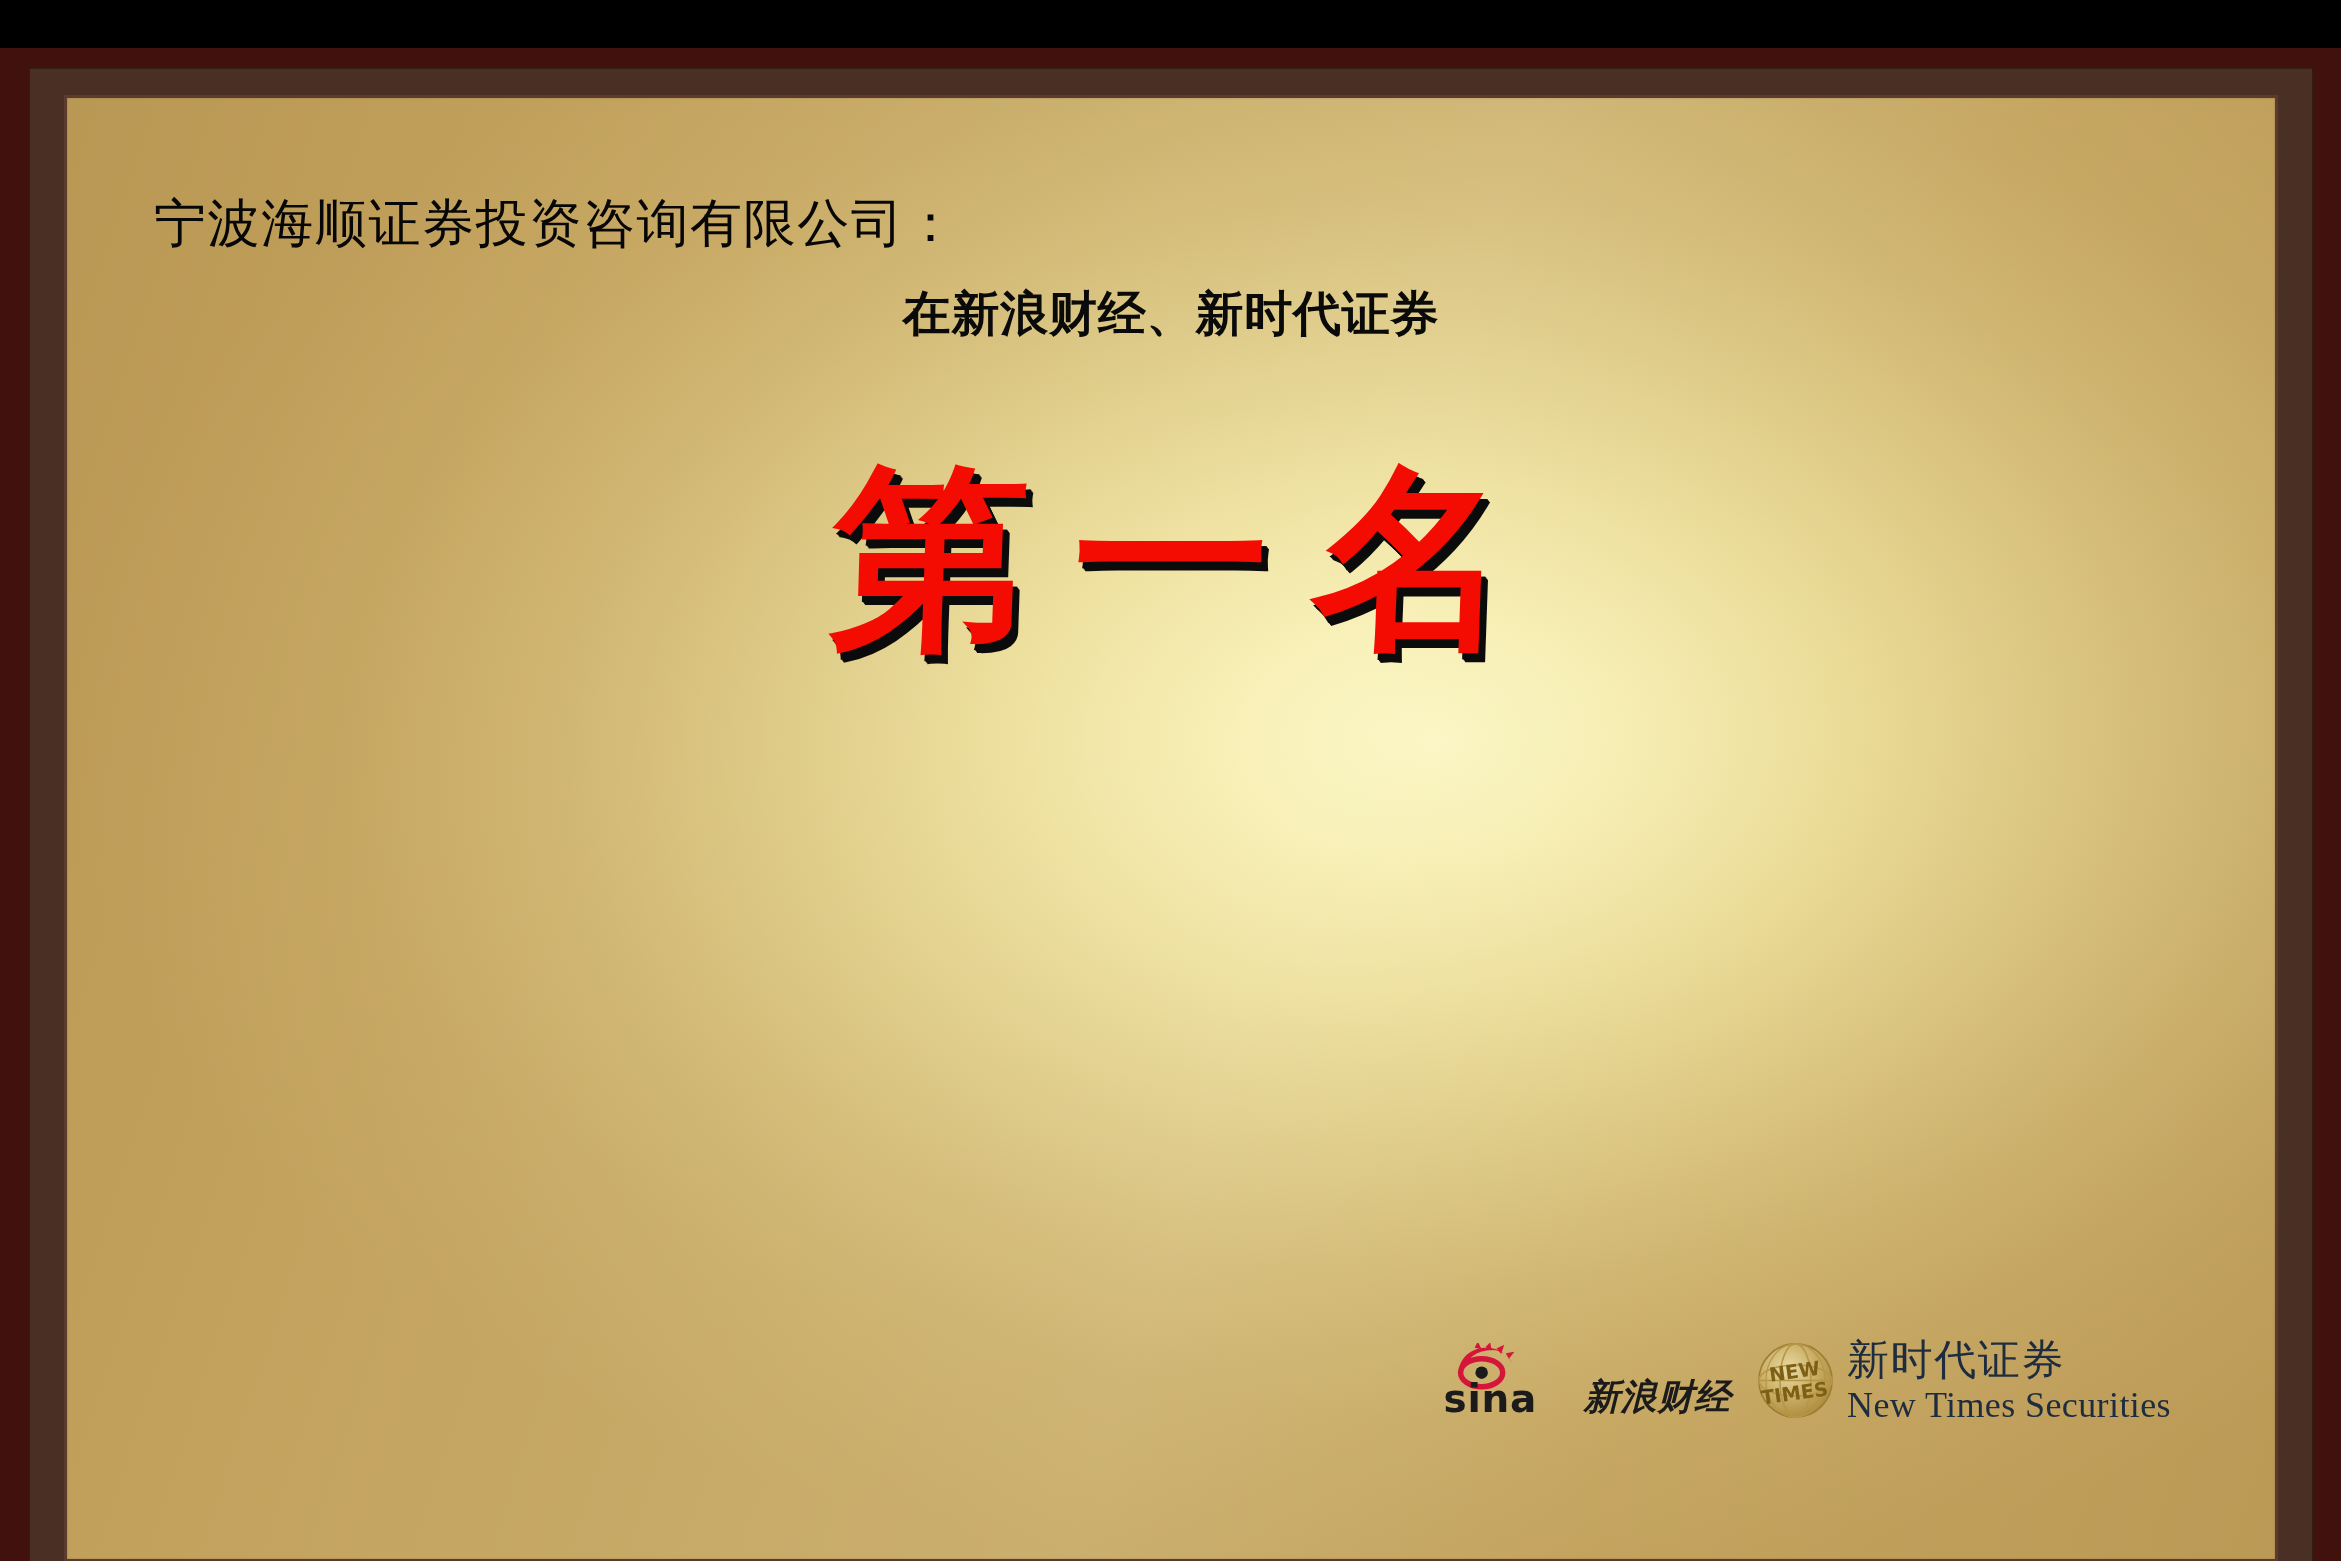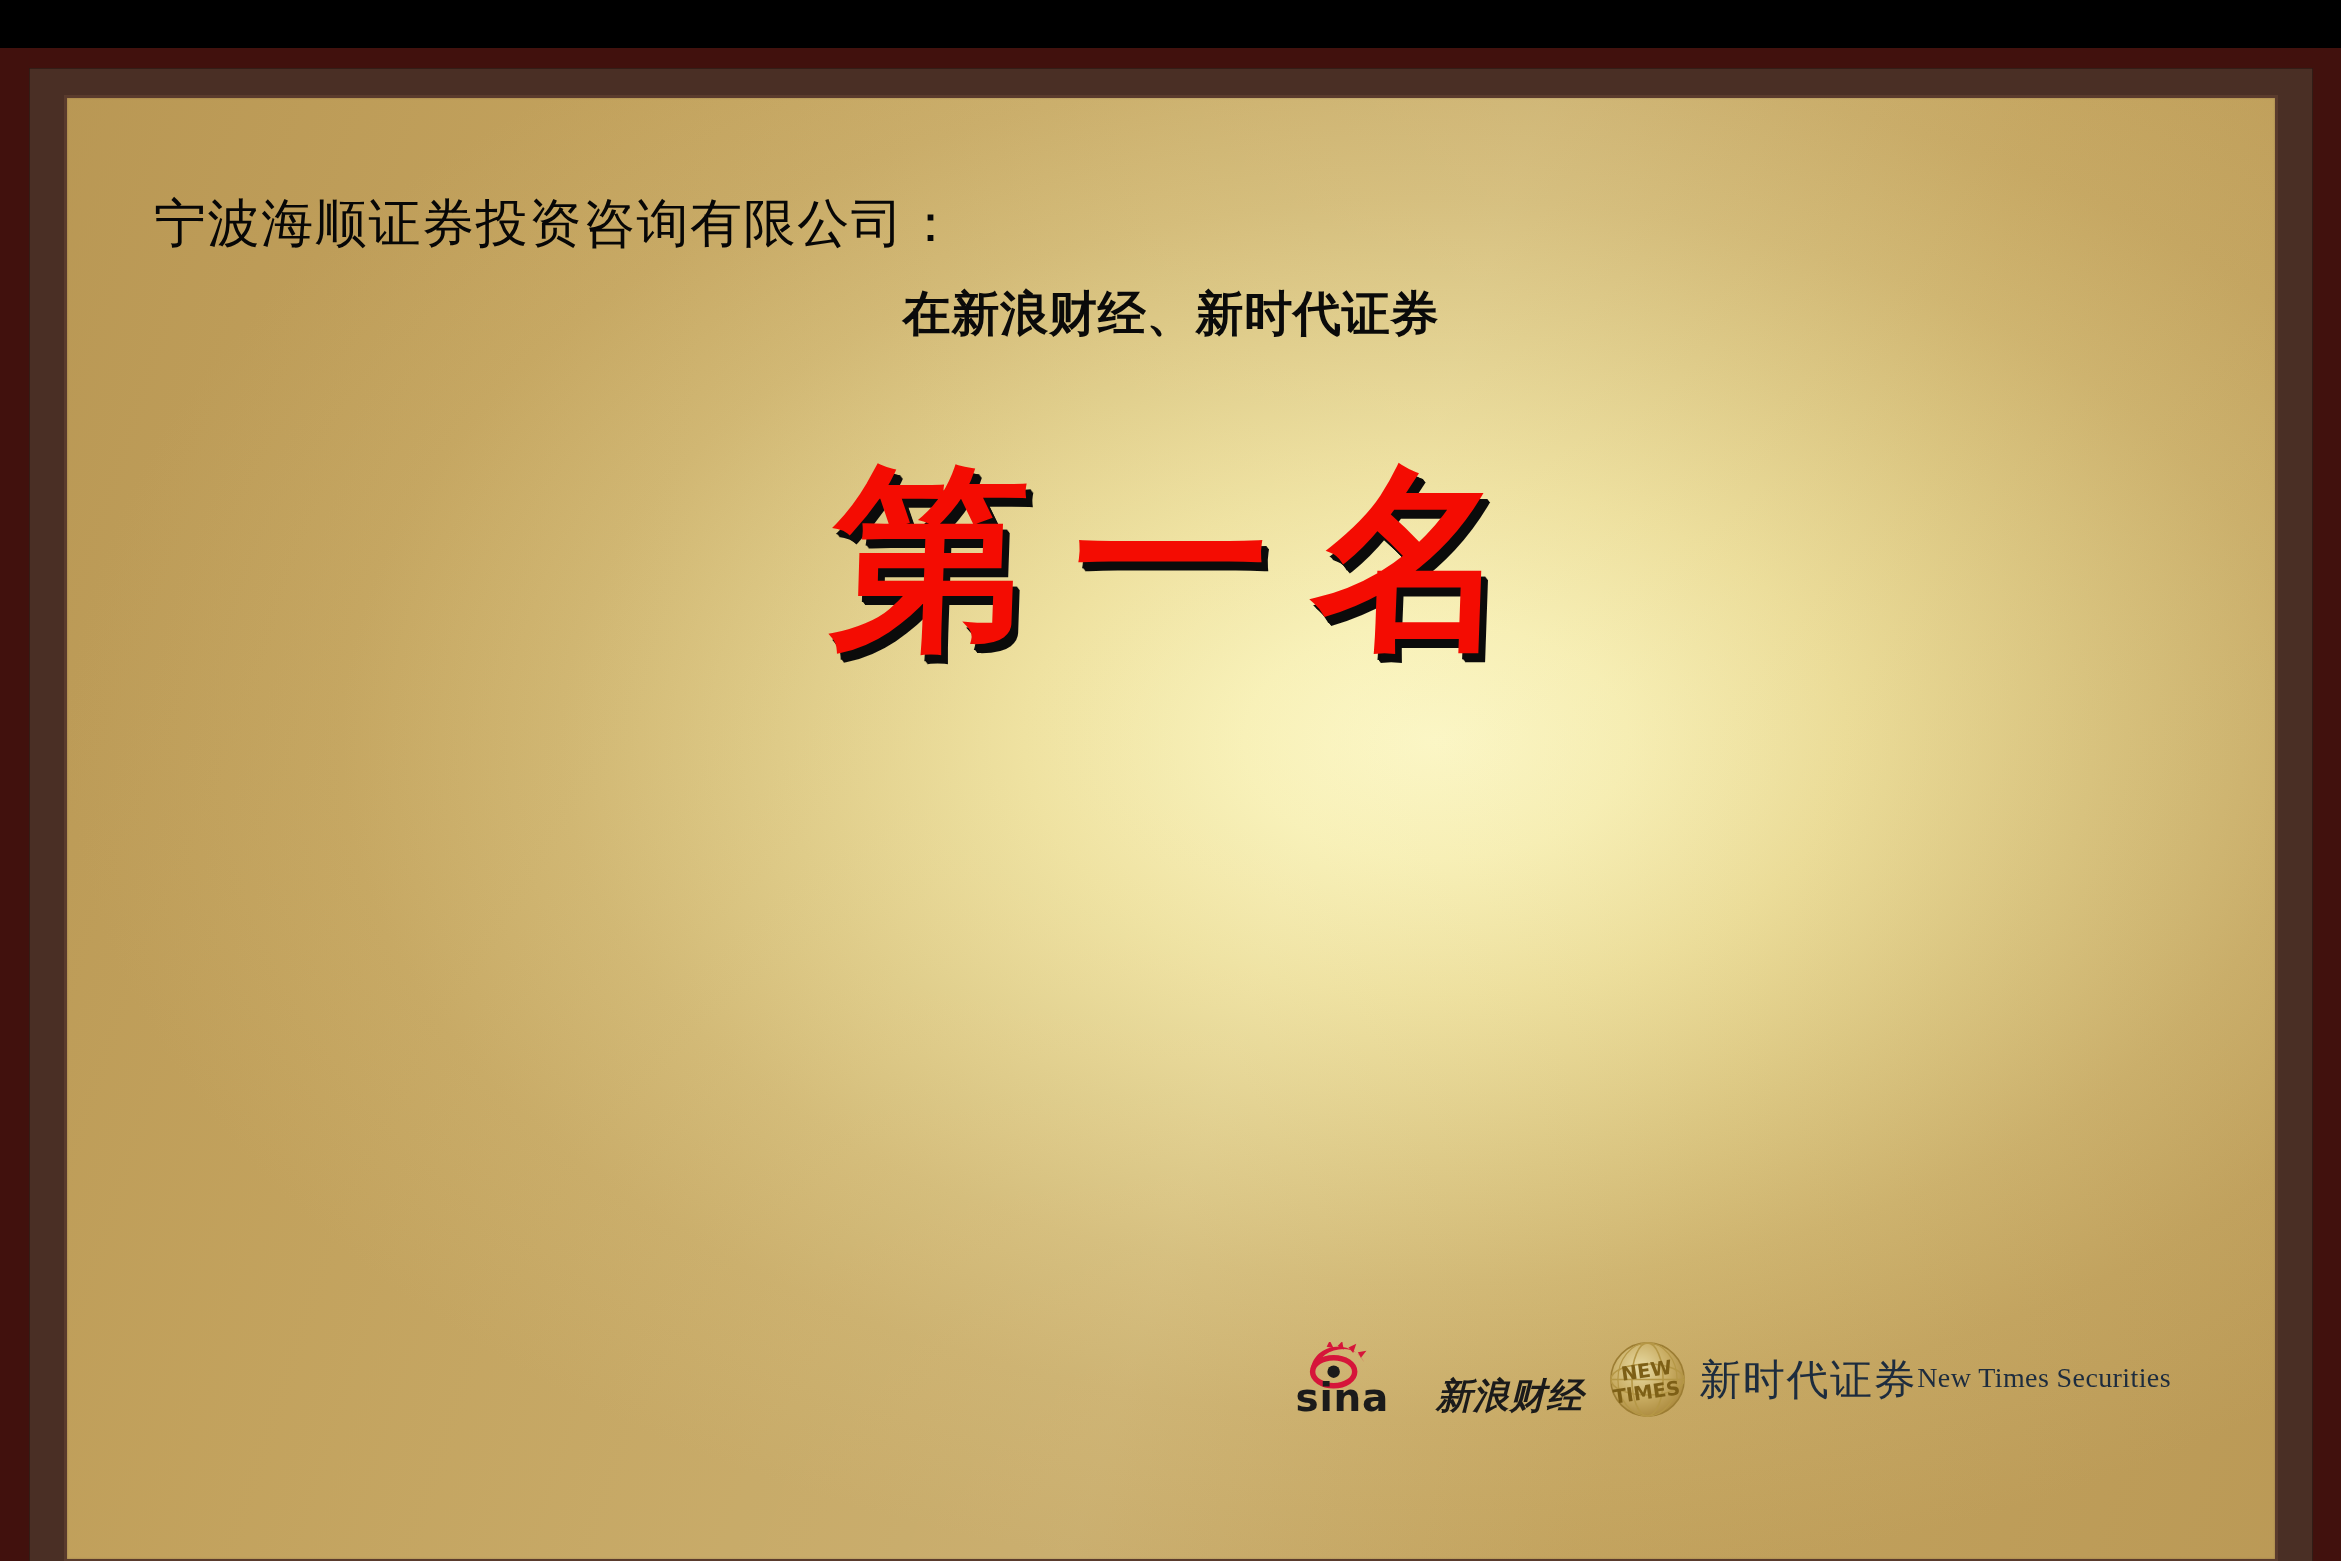--- a/index.html
+++ b/index.html
@@ -172,32 +172,32 @@
     align-items: center;
     gap: 11px;
   }
   .nt-emblem {
     width: 81px;
     height: 81px;
     flex: 0 0 81px;
   }
   .nt-words {
     display: flex;
-    flex-direction: row;
+    flex-direction: column;
     line-height: 1;
   }
   .nt-cn {
     font-family: "Liberation Serif", "DejaVu Serif", serif;
     font-size: 42px;
     color: #1d2c3e;
     letter-spacing: 1.6px;
   }
   .nt-en {
     font-family: "Liberation Serif", "DejaVu Serif", serif;
-    font-size: 28px;
+    font-size: 36px;
     color: #1d2c3e;
     letter-spacing: 0.4px;
     margin-top: 5.5px;
   }
 
   .date {
     position: absolute;
     right: 92px;
     top: 1374px;
     font-family: "DejaVu Sans", "Liberation Sans", sans-serif;

